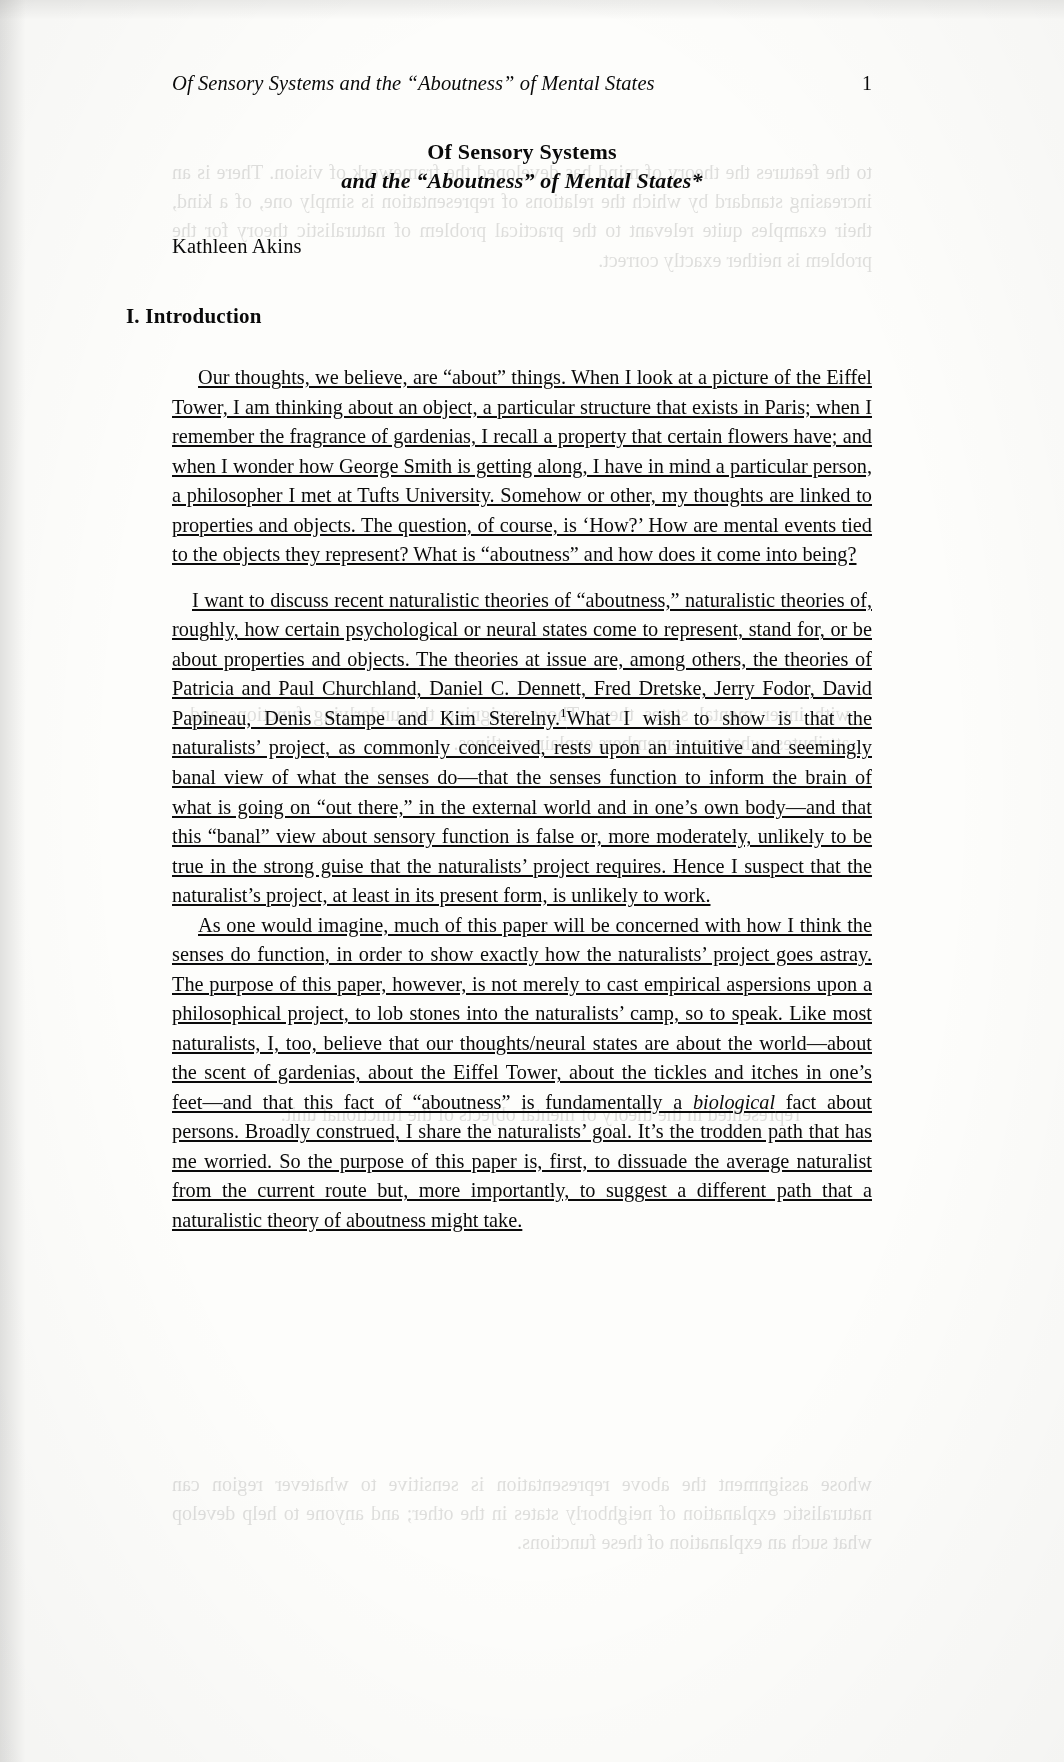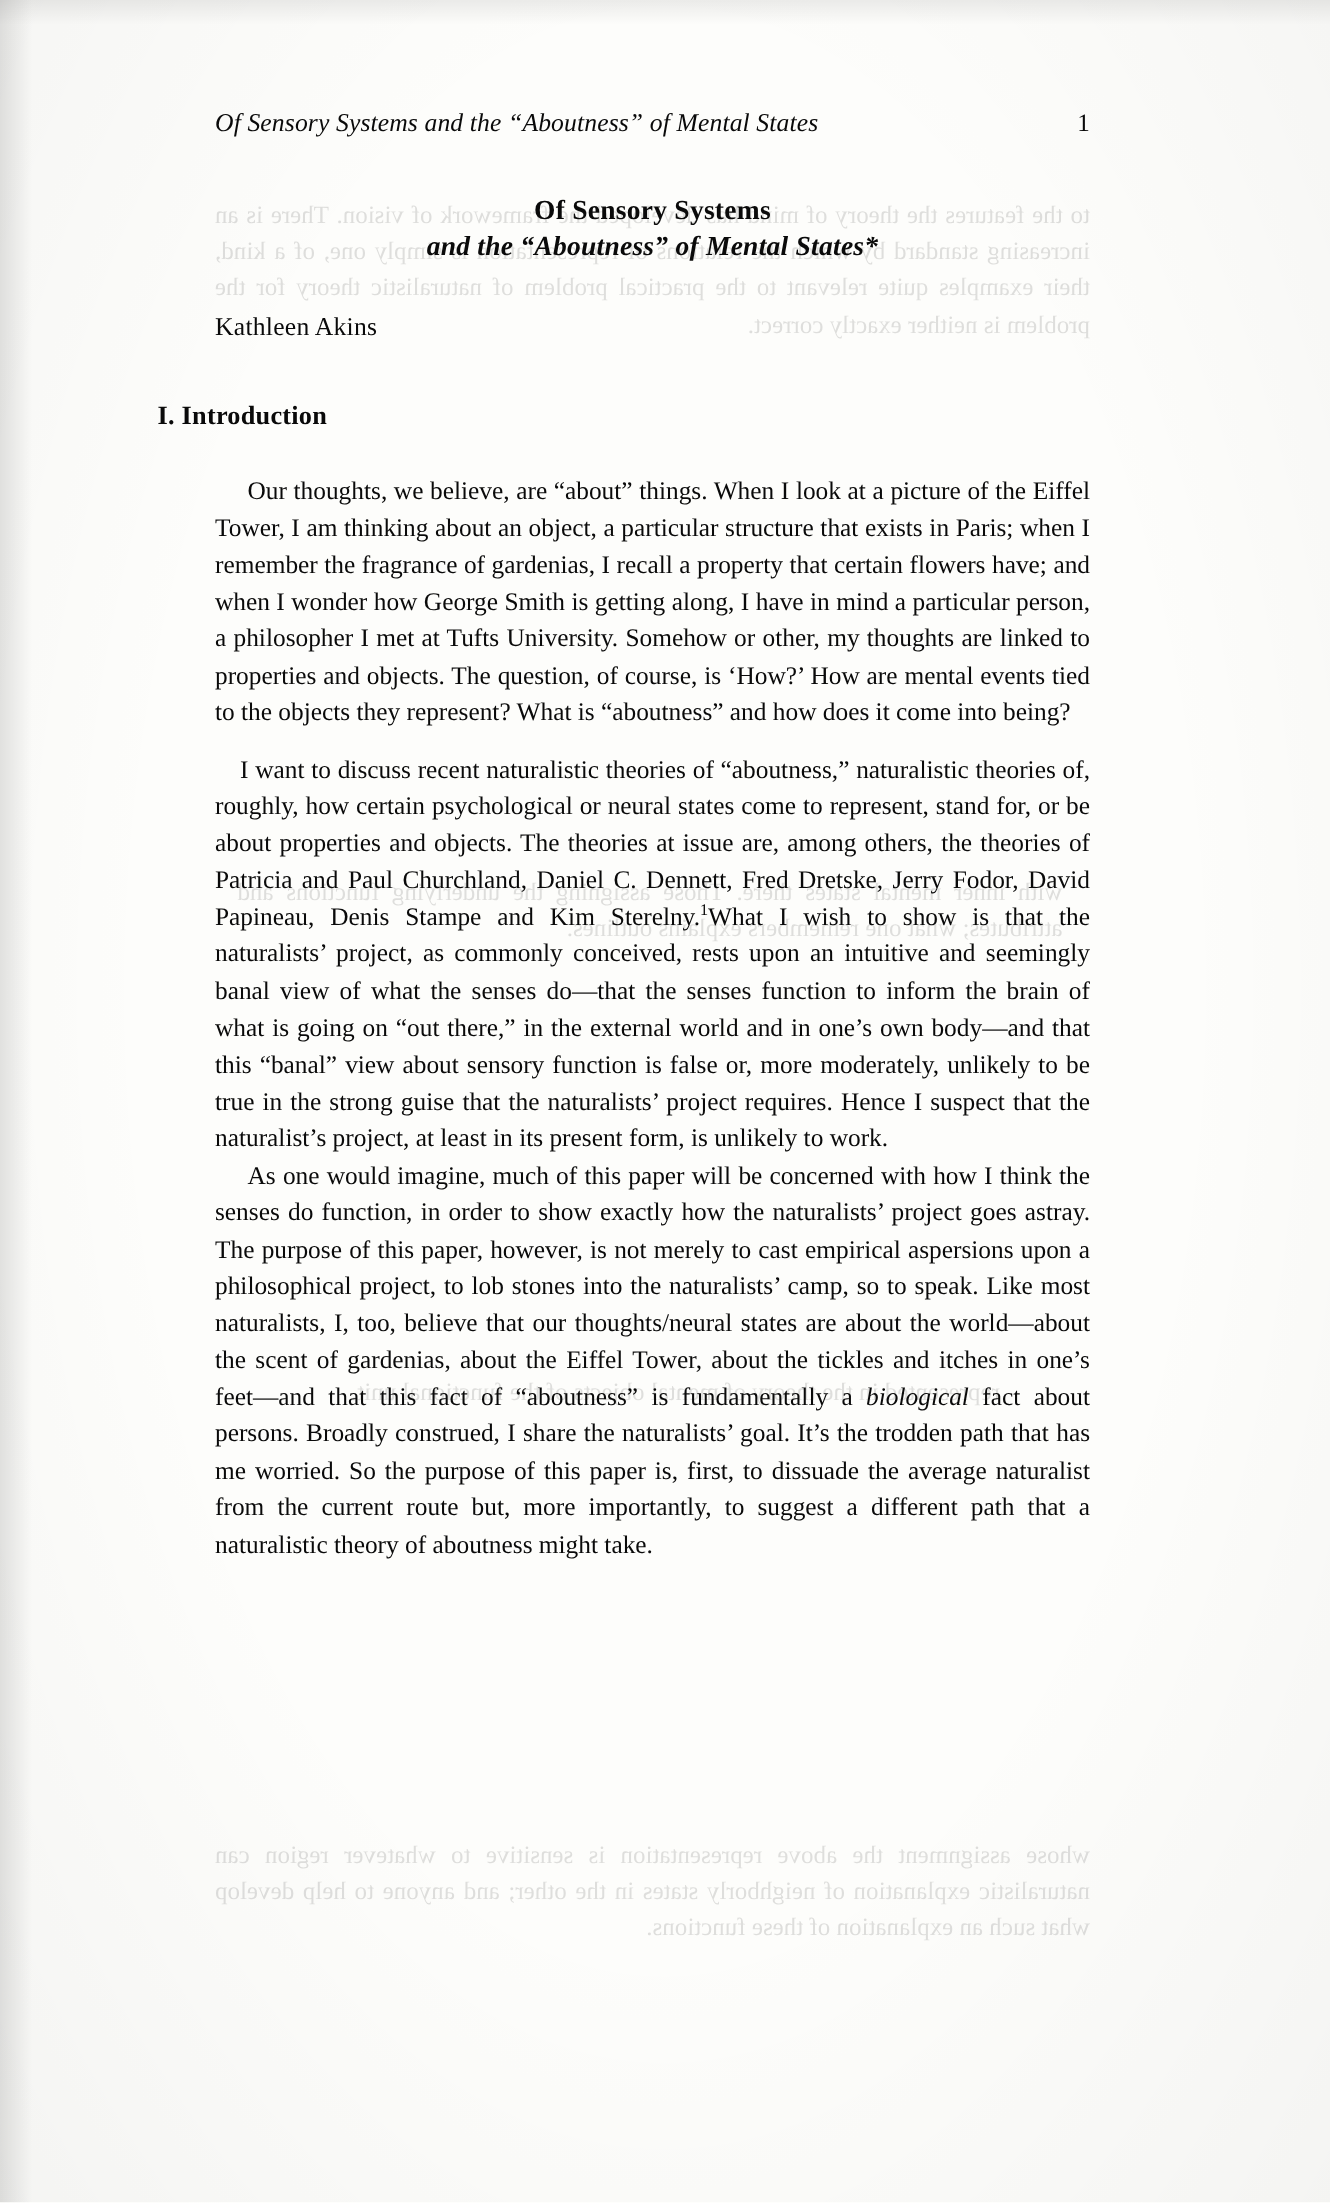--- a/index.html
+++ b/index.html
@@ -27,21 +27,21 @@
     content: "";
     position: absolute;
     inset: 0;
     background:
       radial-gradient(ellipse at 50% 45%, rgba(255,255,255,0) 55%, rgba(0,0,0,0.035) 100%);
     pointer-events: none;
   }
   .content {
     position: absolute;
     left: 172px;
-    top: 88px;
+    top: 72px;
     width: 700px;
   }
   .runhead {
     display: flex;
     align-items: baseline;
     justify-content: space-between;
     font-style: italic;
     font-size: 20.5px;
     letter-spacing: 0.1px;
     margin-bottom: 42px;
@@ -77,20 +77,21 @@
     margin-left: -46px;
     letter-spacing: 0.2px;
   }
   .body-para {
     font-size: 20.3px;
     line-height: 1.455;
     text-align: justify;
     text-justify: inter-word;
     margin: 0;
     hyphens: none;
+    text-decoration: underline;
   }
   .body-para.first { margin-top: 34px; text-indent: 26px; }
   .body-para.next { margin-top: 16px; text-indent: 20px; }
   .body-para.para3 { margin-top: 0; text-indent: 26px; }
   .sup {
     font-size: 13px;
     vertical-align: super;
     line-height: 0;
   }
   em.it { font-style: italic; }

